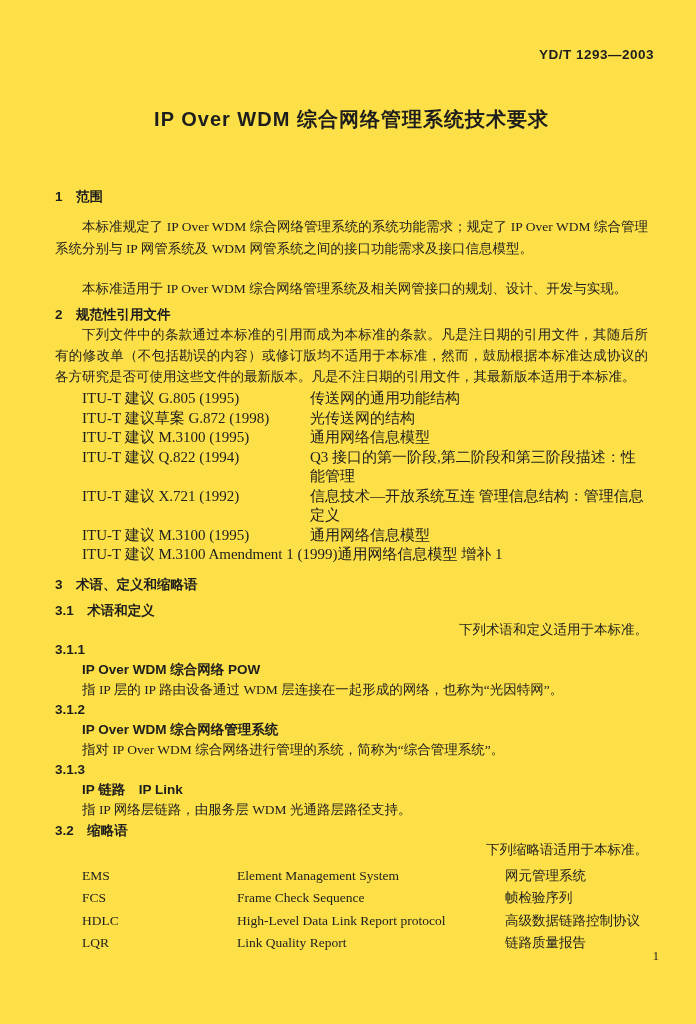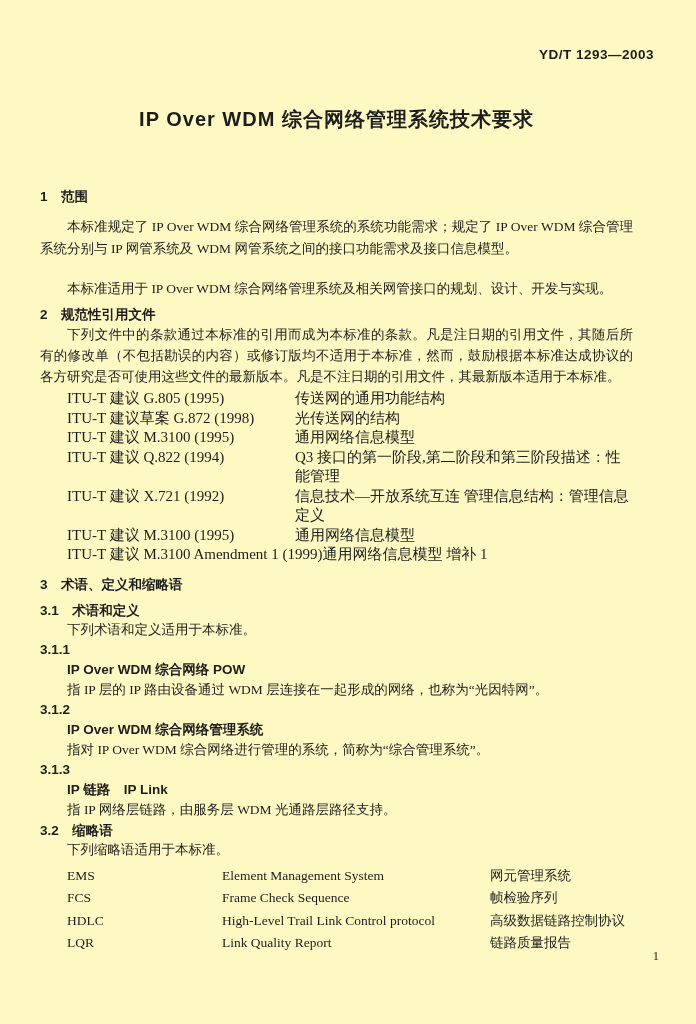--- a/index.html
+++ b/index.html
@@ -1,37 +1,37 @@
 <!DOCTYPE html>
 <html><head>
 <meta charset="utf-8">
 <style>
   * { margin: 0; padding: 0; box-sizing: border-box; }
   html, body { background: #fcfcfa; }
   .page {
     position: relative;
     width: 696px;
     height: 1024px;
-    background: #fef9c3;
+    background: #fde047;
     color: #1d1d1d;
     font-family: "Liberation Serif", "DejaVu Serif", serif;
     overflow: hidden;
   }
   .doc-number {
     position: absolute;
     top: 47px;
     right: 42px;
     font-family: "Liberation Sans", "DejaVu Sans", sans-serif;
     font-weight: 700;
     font-size: 13.5px;
     letter-spacing: 0.5px;
   }
   .content {
     position: absolute;
-    left: 40px;
+    left: 55px;
     top: 0;
     width: 593px;
   }
   .title {
     margin-top: 106px;
     text-align: center;
     font-family: "Liberation Sans", "DejaVu Sans", sans-serif;
     font-weight: 700;
     font-size: 20px;
     line-height: 26px;
@@ -69,21 +69,21 @@
     padding-left: 27px;
     font-size: 15px;
     line-height: 19.5px;
   }
   .ref-id { flex: 0 0 auto; min-width: 228px; }
   .ref-desc { flex: 1; }
   .line {
     font-size: 13.5px;
     line-height: 20px;
   }
-  .indent1 { padding-left: 27px; }
+  .indent1 { padding-left: 27px; text-align: right; }
   .term-num {
     font-family: "Liberation Sans", "DejaVu Sans", sans-serif;
     font-weight: 700;
   }
   .term-name {
     font-family: "Liberation Sans", "DejaVu Sans", sans-serif;
     font-weight: 700;
     padding-left: 27px;
   }
   .term-def { padding-left: 27px; }
@@ -183,21 +183,21 @@
         <span class="abbr-eng">Element Management System</span>
         <span class="abbr-chn">网元管理系统</span>
       </div>
       <div class="abbr-row">
         <span class="abbr-code">FCS</span>
         <span class="abbr-eng">Frame Check Sequence</span>
         <span class="abbr-chn">帧检验序列</span>
       </div>
       <div class="abbr-row">
         <span class="abbr-code">HDLC</span>
-        <span class="abbr-eng">High-Level Trail Link Control protocol</span>
+        <span class="abbr-eng">High-Level Data Link Report protocol</span>
         <span class="abbr-chn">高级数据链路控制协议</span>
       </div>
       <div class="abbr-row">
         <span class="abbr-code">LQR</span>
         <span class="abbr-eng">Link Quality Report</span>
         <span class="abbr-chn">链路质量报告</span>
       </div>
     </div>
 
   </div>

